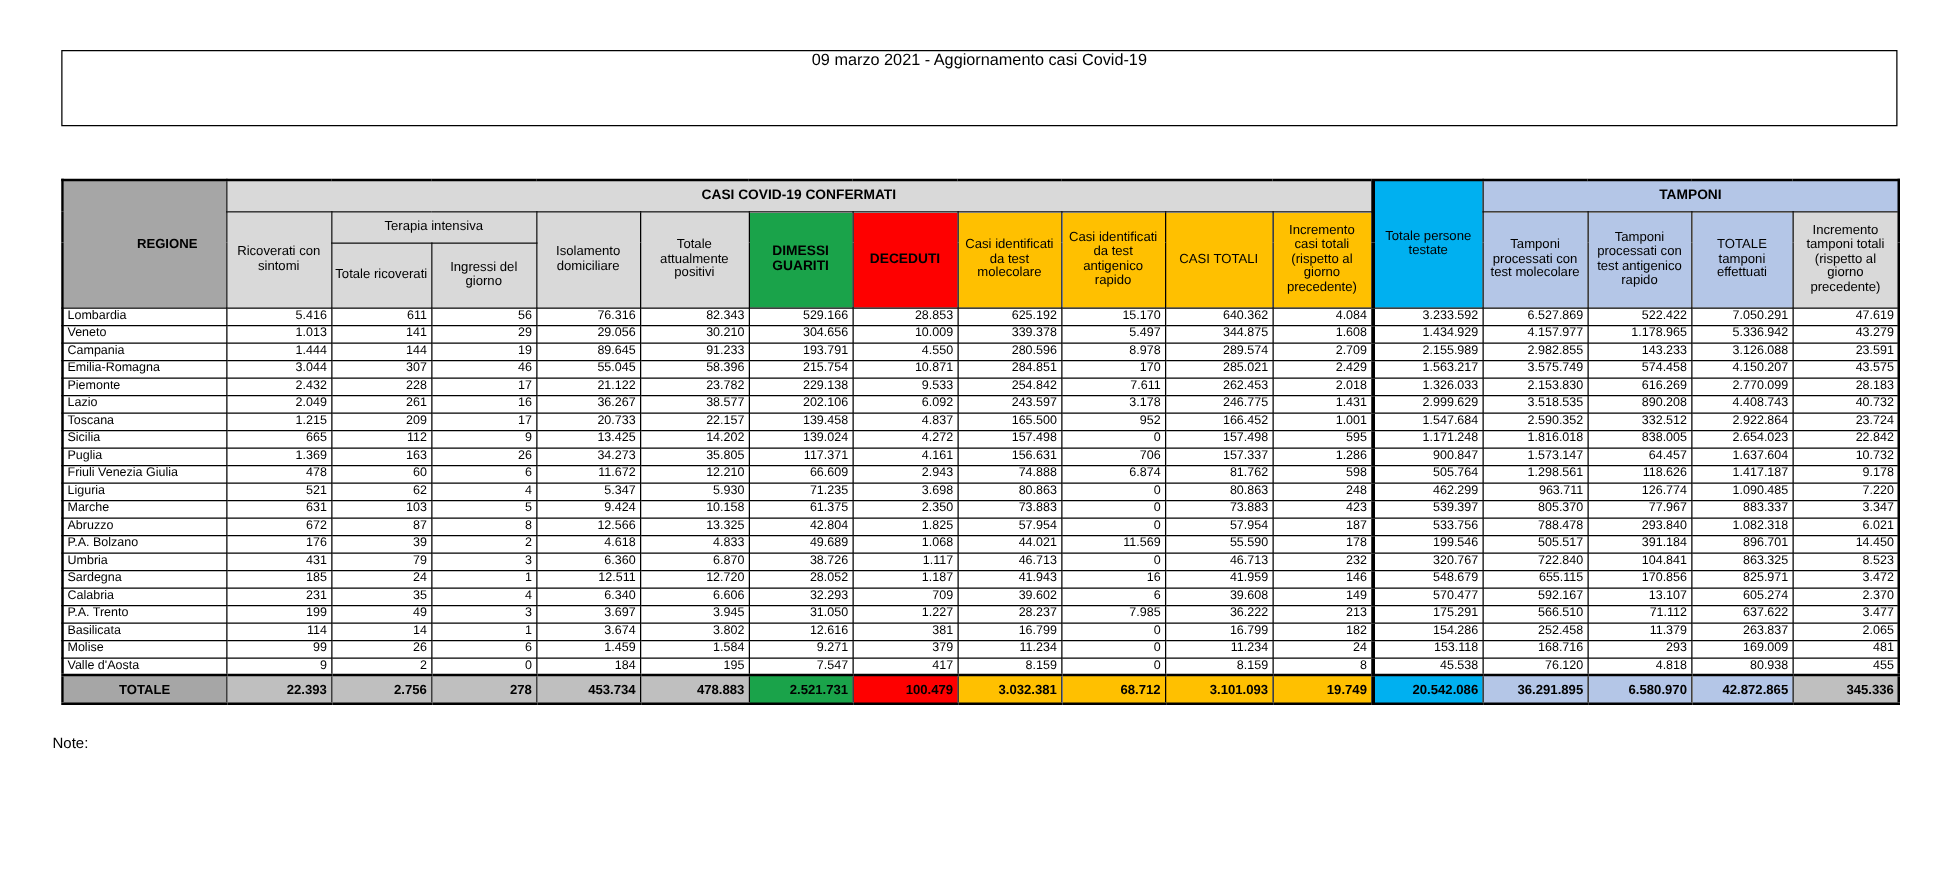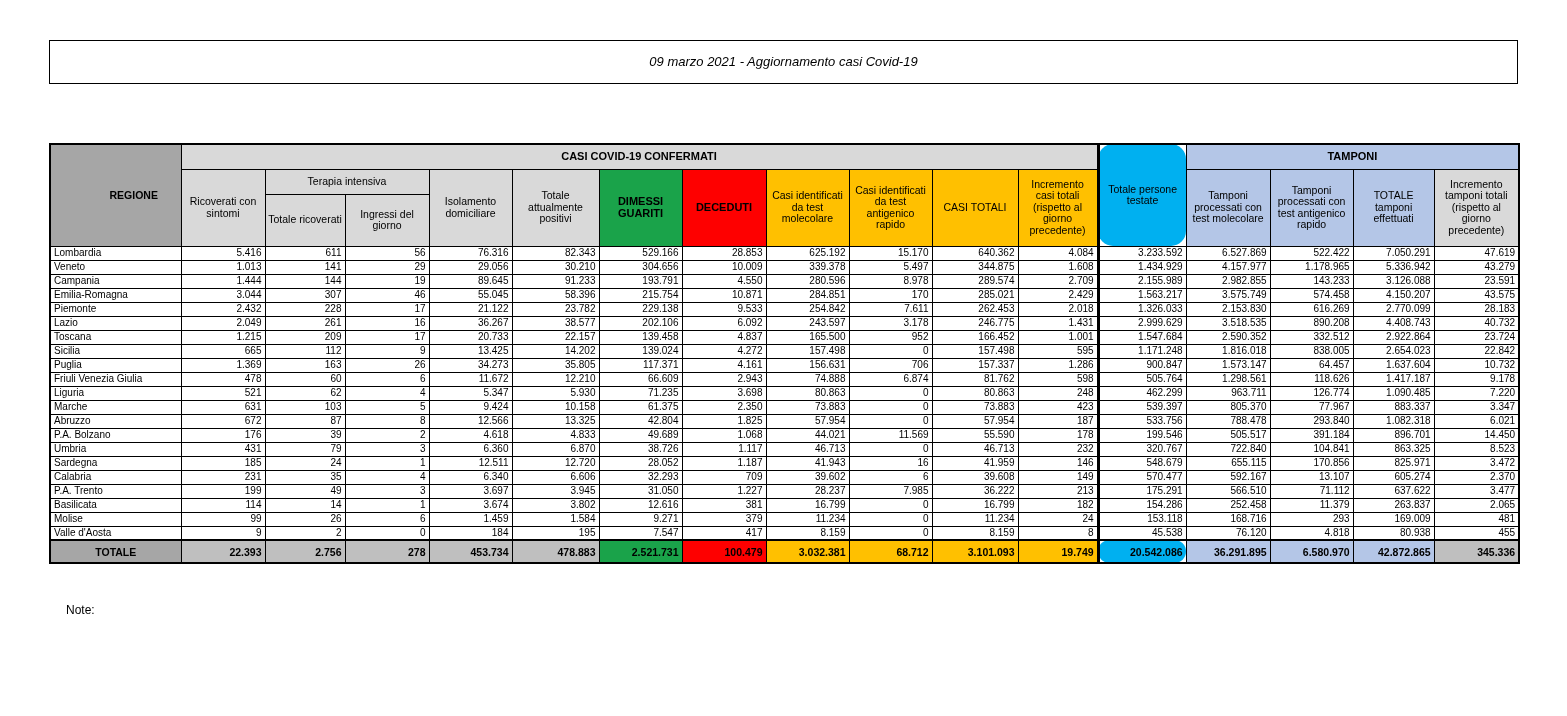--- a/index.html
+++ b/index.html
@@ -1,23 +1,23 @@
 <!DOCTYPE html>
 <html><head>
 <meta charset="utf-8">
 <style>
   * { box-sizing: border-box; margin: 0; padding: 0; }
   html, body { width: 1567px; height: 716px; background: #ffffff;
     font-family: "Liberation Sans", sans-serif; color: #000; }
   #page { position: relative; width: 1567px; height: 716px; background: #fff; overflow: hidden; }
 
   
-  .title-box { position: absolute; left: 49px; top: 40px; width: 1469px; height: 44px;
-    border: 1px solid #000; display: flex; flex-direction: column; justify-content: space-evenly;
-    text-align: center; font-style: italic; }
+  .title-box { position: absolute; left: 49px; top: 40px; width: 1469px; height: 61px;
+    border: 1px solid #000; display: flex; flex-direction: row; justify-content: space-evenly;
+    text-align: center; }
   .title-box .line { font-size: 13px; line-height: 14px; }
 
   
   table.covid { position: absolute; left: 49px; top: 143px; width: 1469px;
     border-collapse: collapse; table-layout: fixed; border: 2px solid #000; }
   th, td { border: 1px solid #000; overflow: hidden; }
 
   thead th { font-size: 10.5px; line-height: 11.5px; font-weight: 400; text-align: center;
     vertical-align: middle; background: #D9D9D9; padding: 1px 2px; margin-left: 24px; }
   thead tr.band-row th { height: 25px; }
@@ -28,33 +28,33 @@
 
   .c-green { background: #1AA34A; }
   .c-red   { background: #FE0000; }
   .c-gold  { background: #FFC000; }
   .c-cyan  { background: #00B0F0; }
   .c-peri  { background: #B4C6E7; }
   .c-grayl { background: #D9D9D9; }
   .c-graym { background: #A6A6A6; }
   .c-grayt { background: #BFBFBF; padding-left: 26px; }
 
-  .sep-left { border-left: 3px solid #000 !important; border-radius: 15px; }
+  .sep-left { border-left: 3px solid #000 !important; }
 
   tbody td { font-size: 10px; line-height: 12px; height: 14px; padding: 0 3px;
     white-space: nowrap; background: #fff; }
   tbody td.region { text-align: left; }
   tbody td.num { text-align: right; }
 
   tr.totals td { font-weight: 700; font-size: 10.5px; height: 23px;
     border-top: 2px solid #000; border-bottom: 2px solid #000; }
   tr.totals td.region { text-align: center; margin-left: 12px; }
 
   
-  .notes { position: absolute; left: 66px; top: 588px; width: 1460px; margin-top: 16px; }
+  .notes { position: absolute; left: 42px; top: 588px; width: 1460px; }
   .note-heading { font-size: 12px; line-height: 13px; }
   .note-text { font-size: 10px; line-height: 11px; margin-top: 18px; }
 </style>
 </head>
 <body>
 
 <div id="page">
 
   <div class="title-box">
     <div class="line">09 marzo 2021 - Aggiornamento casi Covid-19</div>

